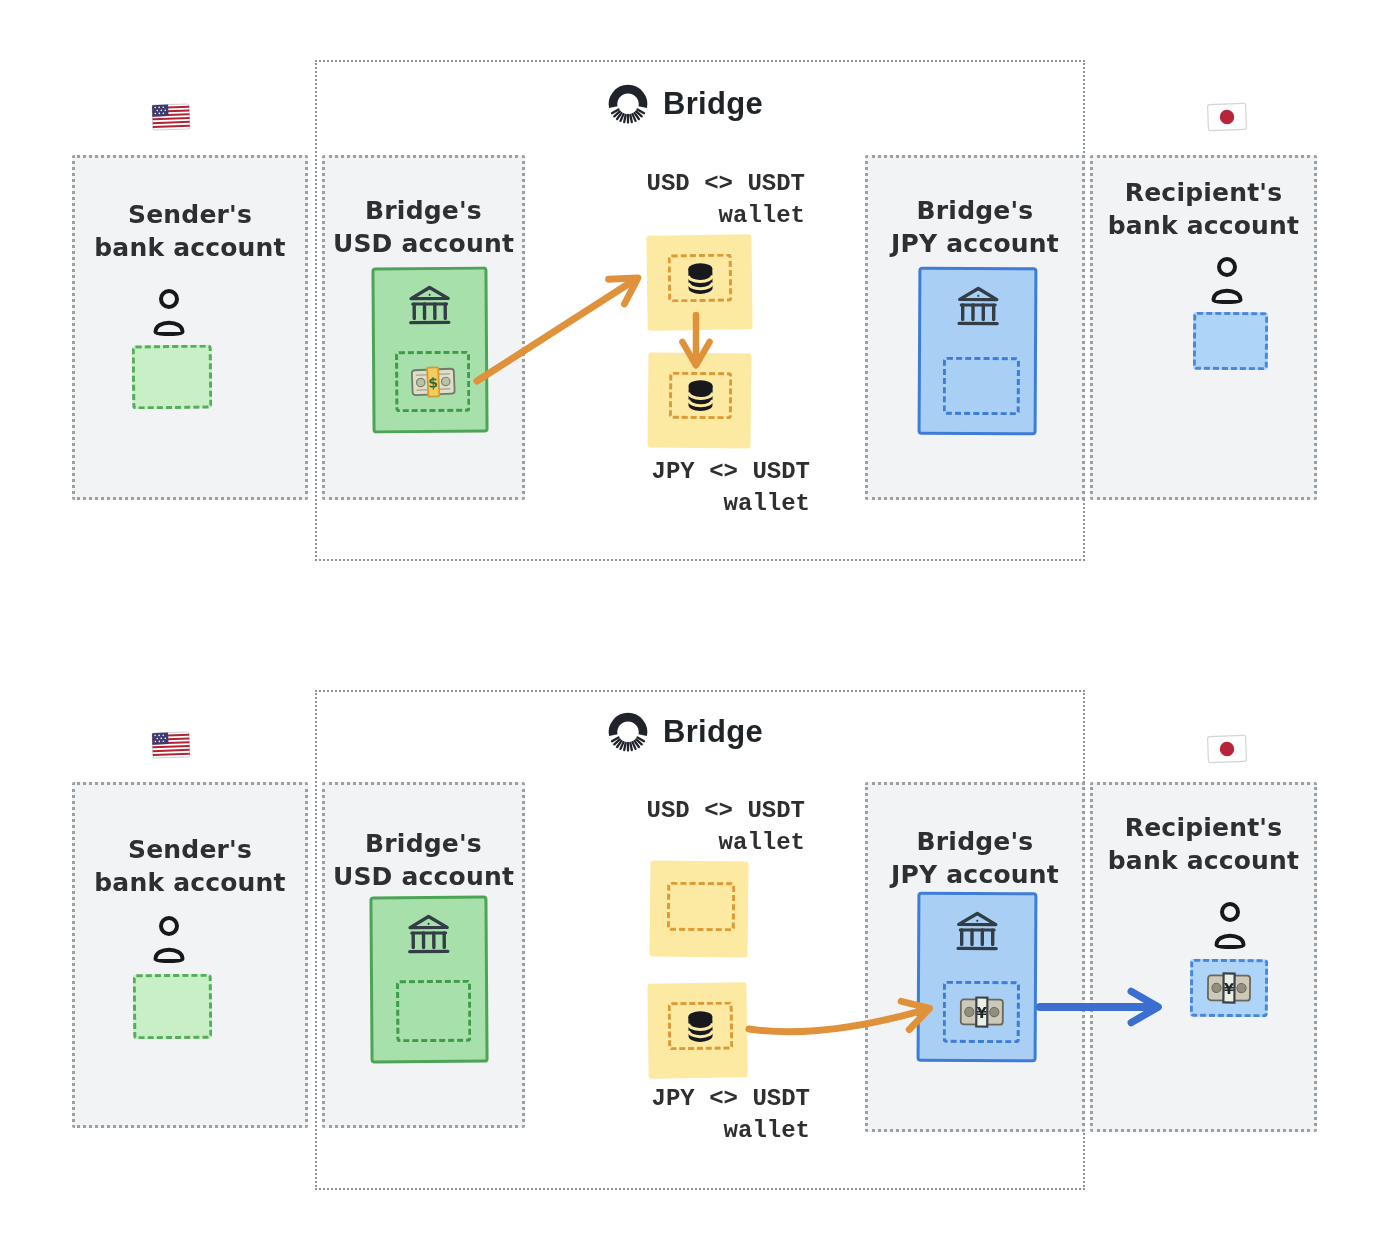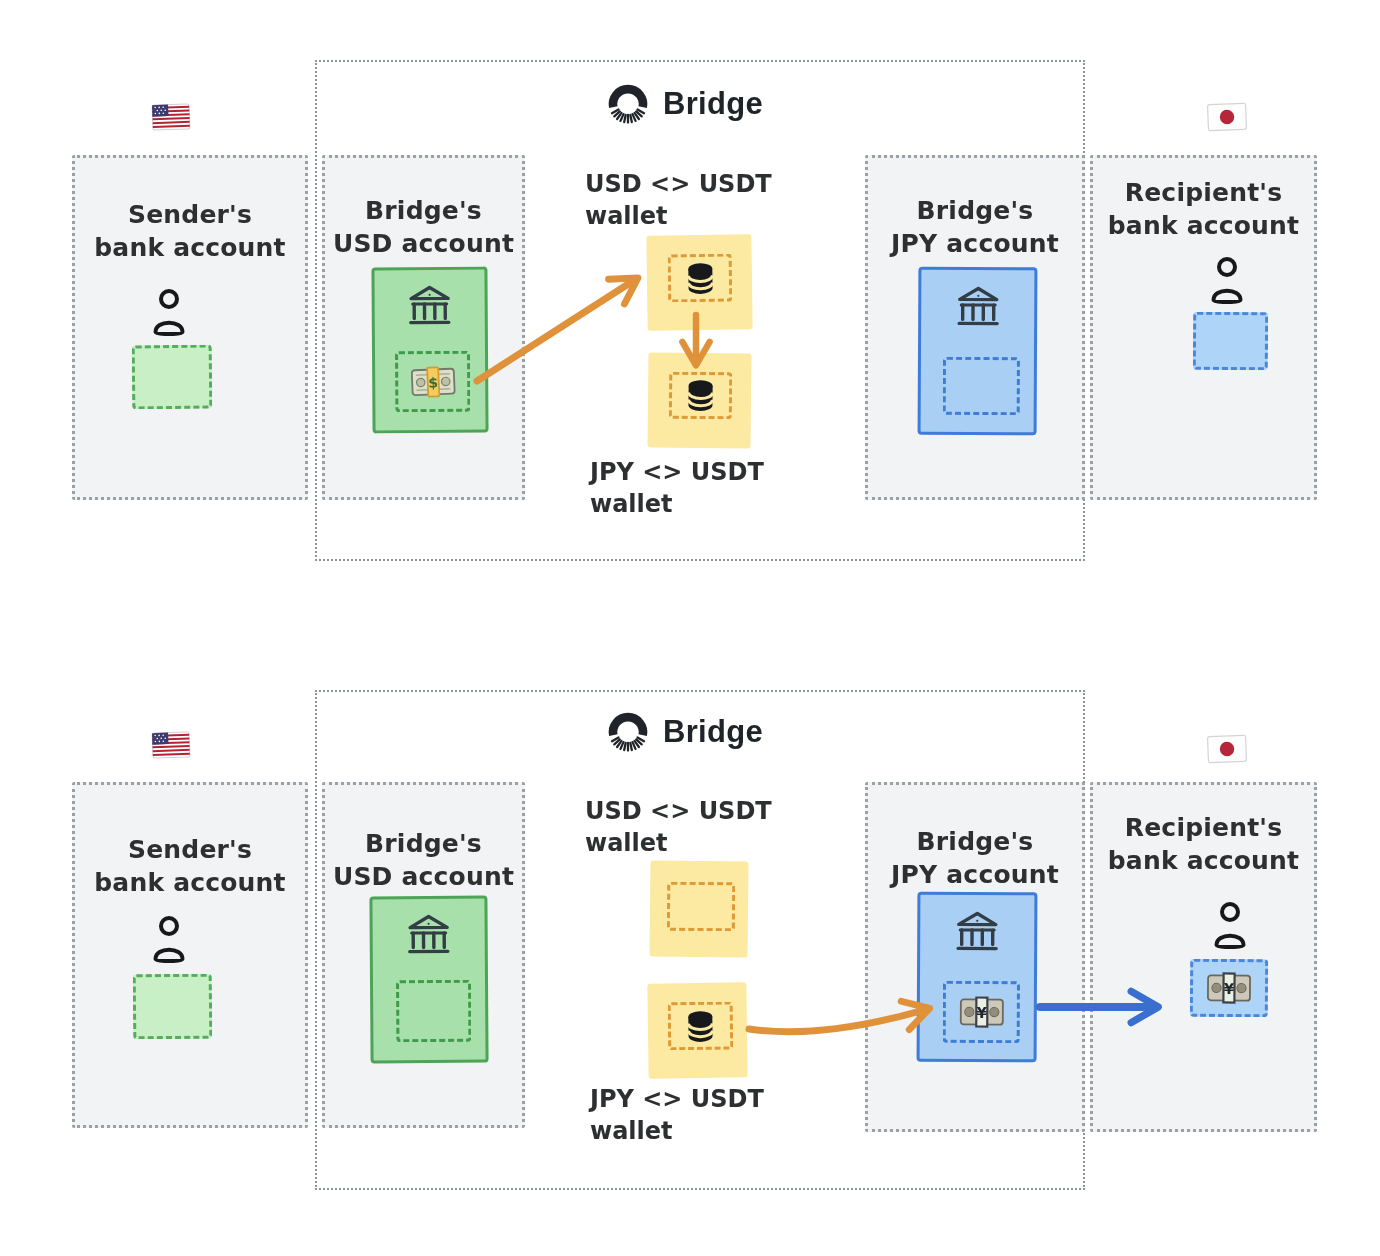--- a/index.html
+++ b/index.html
@@ -3,22 +3,22 @@
 <meta charset="utf-8">
 <style>
   html,body{margin:0;padding:0;background:#fff;}
   .canvas{position:relative;width:1380px;height:1256px;background:#ffffff;overflow:hidden;
           font-family:"DejaVu Sans",sans-serif;}
   .panel{position:absolute;background:#f1f3f4;border:3px dotted #9ba0a5;border-radius:2px;box-sizing:border-box;z-index:1;}
   .container{position:absolute;border:2.5px dotted #8d9499;box-sizing:border-box;z-index:0;}
   .panel-label{position:absolute;left:0;right:0;text-align:center;font-weight:bold;font-size:25px;
                line-height:33px;color:#2d2f31;letter-spacing:.2px;z-index:3;}
   .panel-label span{display:block;}
-  .float-label{position:absolute;text-align:left;font-weight:bold;font-size:24px;line-height:32px;
-               color:#2d2f31;z-index:3;}
+  .float-label{position:absolute;text-align:right;font-weight:bold;font-size:24px;line-height:32px;
+               color:#2d2f31;z-index:3;font-family:Liberation Mono, monospace;}
   .float-label span{display:block;}
   .card{position:absolute;box-sizing:border-box;border-radius:4px;z-index:2;}
   .card.green{background:#a7e0aa;border:3px solid #4da457;transform:rotate(-.4deg);}
   .card.blue{background:#a9cff5;border:3px solid #3e7cd8;transform:rotate(.3deg);}
   .wallet{position:absolute;background:#fce9a2;border-radius:3px;z-index:2;}
   .rot-a{transform:rotate(-.8deg);} .rot-b{transform:rotate(.6deg);}
   .slot{position:absolute;box-sizing:border-box;border:3px dashed #dd9a36;border-radius:4px;
         display:flex;align-items:center;justify-content:center;}
   .slot.green{border-color:#3f9b49;}
   .slot.blue{border-color:#3e7cd8;}

